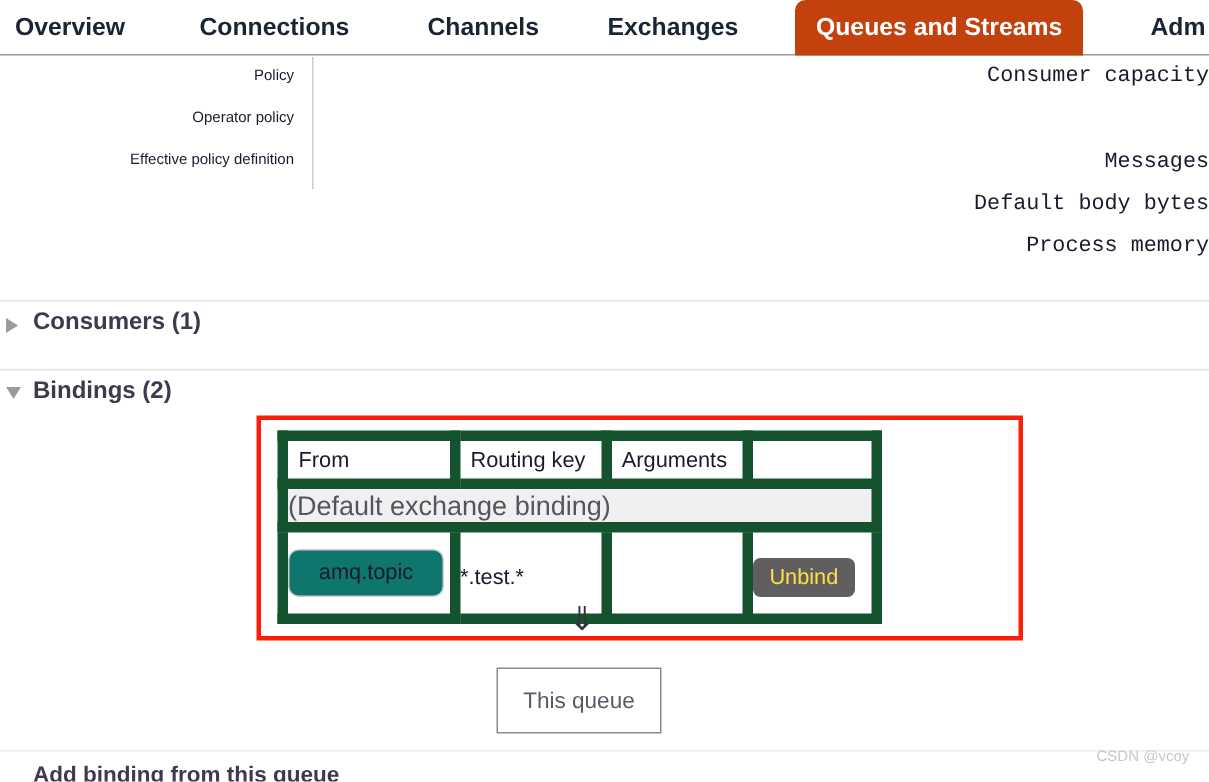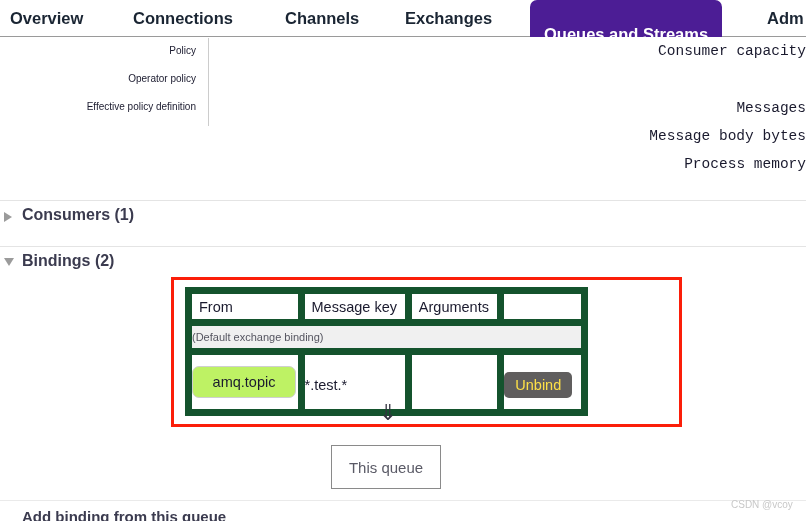--- a/index.html
+++ b/index.html
@@ -33,24 +33,24 @@
     height: 37px;
     line-height: 37px;
     font-size: 16.5px;
     font-weight: bold;
     color: #1a2533;
     white-space: nowrap;
     box-sizing: border-box;
     cursor: pointer;
   }
   .nav-tab.active {
-    background: #4c1d95;
+    background: #c2410c;
     color: #ffffff;
     border-radius: 7px 7px 0 0;
-    padding: 16px 14px;
+    padding: 0 14px;
   }
 
   
   #left-labels {
     position: absolute;
     left: 0;
     top: 37px;
     width: 196px;
     text-align: right;
     font-size: 10px;
@@ -168,38 +168,38 @@
   .col-from { width: 116px; }
   .col-rkey { width: 100px; }
   .col-args { width: 93px; margin-top: 44px; }
   .col-act  { width: 90px; }
 
   tr.default-binding td {
     background: #f0f0f0;
     height: 22px;
     padding: 0 7px;
     color: #555560;
-    font-size: 11px;
+    font-size: 18px;
     white-space: nowrap;
     border-radius: 10px;
   }
   tr.binding-row td {
     height: 48px;
     padding: 0 7px;
   }
   tr.binding-row td.cell-from {
     padding: 0 9px;
   }
   .exchange-chip {
     display: inline-block;
     min-width: 78px;
     padding: 7px 12px;
     border: 1px solid #cfcfcf;
     border-radius: 7px;
-    background: #bef264;
+    background: #0f766e;
     font-size: 14.5px;
     color: #1a1a2e;
     text-align: center;
     cursor: pointer;
   }
   td.cell-rkey {
     vertical-align: top;
     padding-top: 6px !important;
     font-size: 14.5px;
   }
@@ -295,41 +295,41 @@
   <div class="lbl">Operator policy</div>
   <div class="lbl">Effective policy definition</div>
 </div>
 
 <div id="vdivider"></div>
 
 <div id="right-labels">
   <div class="lbl">Consumer capacity</div>
   <div class="lbl spacer-gap"></div>
   <div class="lbl">Messages</div>
-  <div class="lbl">Message body bytes</div>
+  <div class="lbl">Default body bytes</div>
   <div class="lbl">Process memory</div>
 </div>
 
 <div class="section-head" id="sec-consumers">
   <span class="tri collapsed"></span>
   <span class="sec-label">Consumers (1)</span>
 </div>
 
 <div class="section-head" id="sec-bindings">
   <span class="tri expanded"></span>
   <span class="sec-label">Bindings (2)</span>
 </div>
 
 <div id="red-box"></div>
 
 <table id="bindings-table">
   <thead>
     <tr>
       <th class="col-from">From</th>
-      <th class="col-rkey">Message key</th>
+      <th class="col-rkey">Routing key</th>
       <th class="col-args">Arguments</th>
       <th class="col-act"></th>
     </tr>
   </thead>
   <tbody>
     <tr class="default-binding">
       <td colspan="4">(Default exchange binding)</td>
     </tr>
     <tr class="binding-row">
       <td class="cell-from">

